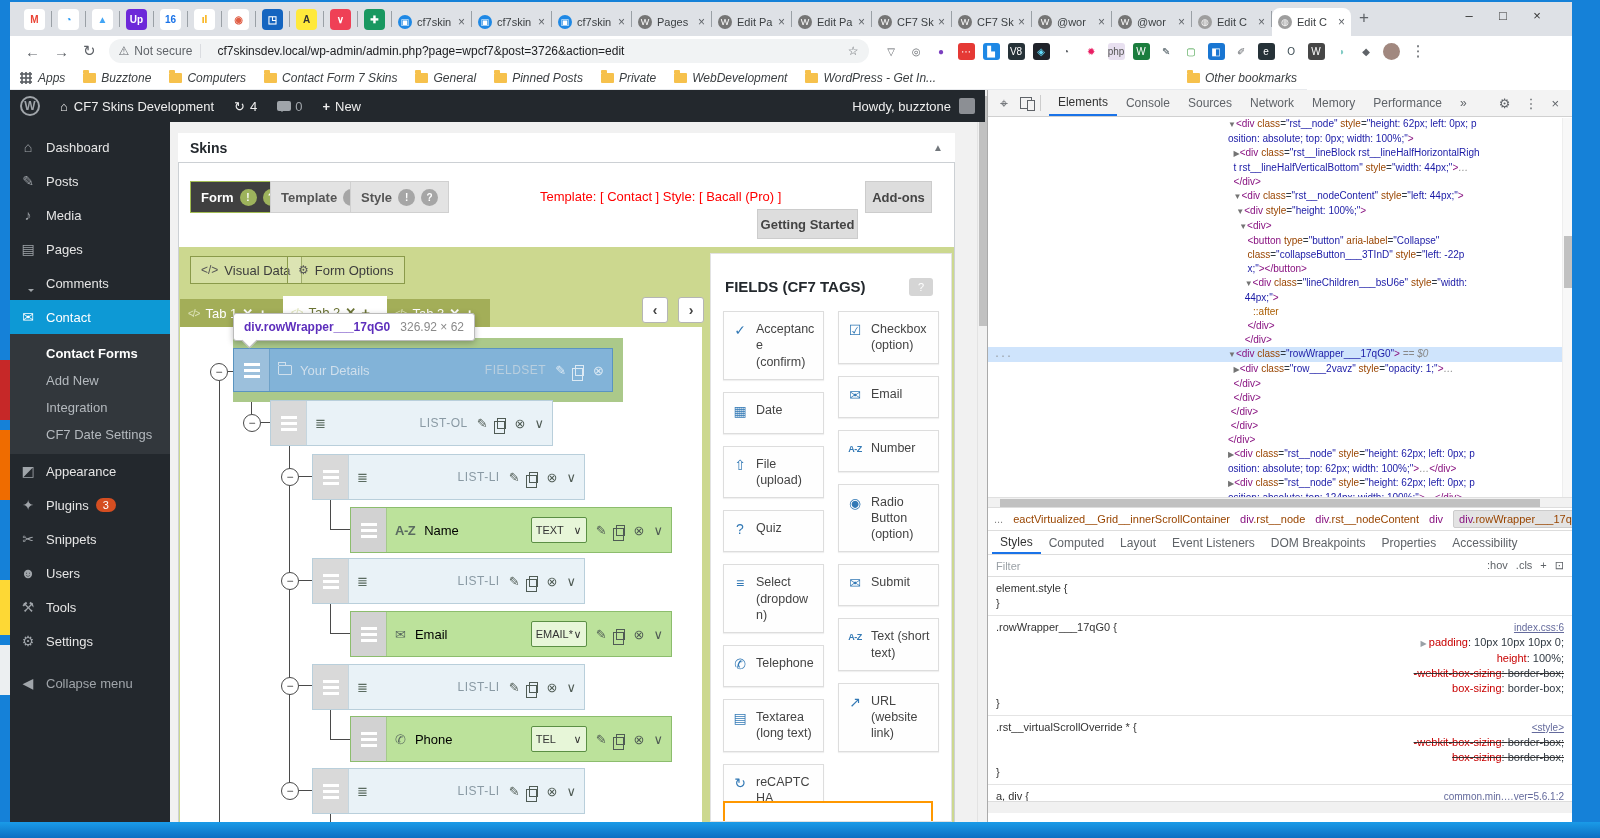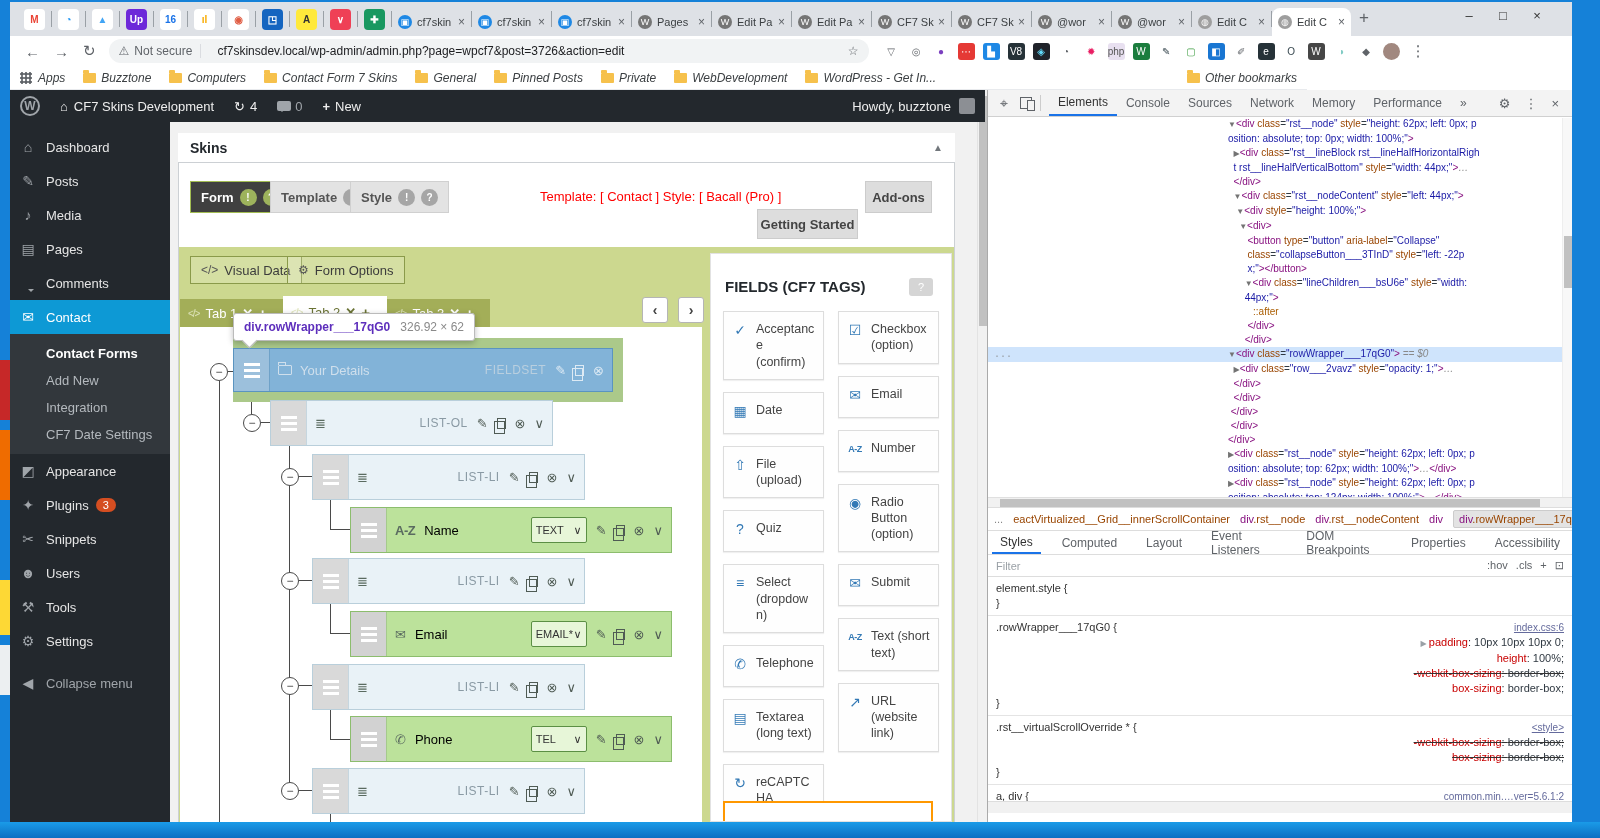--- a/index.html
+++ b/index.html
@@ -148,21 +148,21 @@
   .cm-v{color:#1a1aa6;}
   .cm-g{color:#898989;font-style:italic;}
   .cm-o{color:#aa5d00;}
   #dt-hscroll{height:10px;background:#f1f1f1;border-top:1px solid #e0e0e0;position:relative;}
   #dt-hscroll .thumb{position:absolute;left:12px;top:1px;height:8px;width:540px;background:#c1c1c1;}
   #dt-crumbs{height:24px;border-top:1px solid #ddd;border-bottom:1px solid #ddd;display:flex;align-items:center;padding:0 6px;font-size:11px;overflow:hidden;white-space:nowrap;}
   .crumb{margin-right:10px;color:#994500;}
   .crumb b{color:#881280;font-weight:normal;}
   .crumb.sel{background:#e3e3e3;border:1px solid #ccc;padding:2px 5px;border-radius:2px;}
   .crumb.dots{color:#888;}
-  #dt-styletabs{height:24px;border-bottom:1px solid #ddd;display:flex;align-items:center;padding:0 4px;gap:13px;}
+  #dt-styletabs{height:24px;border-bottom:1px solid #ddd;display:flex;align-items:center;padding:0 4px;}
   .sttab{padding:0 8px;color:#5f6368;font-size:12px;height:100%;display:flex;align-items:center;}
   .sttab.active{color:#333;border-bottom:2px solid #1a73e8;}
   #dt-filter{height:22px;border-bottom:1px solid #ddd;display:flex;align-items:center;padding:0 8px;background:#fff;}
   #dt-filter .ph{color:#9aa0a6;font-size:11px;flex:1;}
   #dt-filter .tg{color:#5f6368;font-size:11px;margin-left:8px;}
   #dt-rules{font-family:"DejaVu Sans Mono",monospace;font-size:11px;line-height:15px;height:224px;overflow:hidden;}
   .rule{border-bottom:1px solid #e4e4e4;padding:4px 8px 4px 8px;position:relative;}
   .rule .src{position:absolute;right:8px;top:4px;color:#646a9c;font-size:10px;text-decoration:underline;}
   .rule .decl{padding-left:16px;text-align:right;}
   .rule .pn{color:#c80000;}

